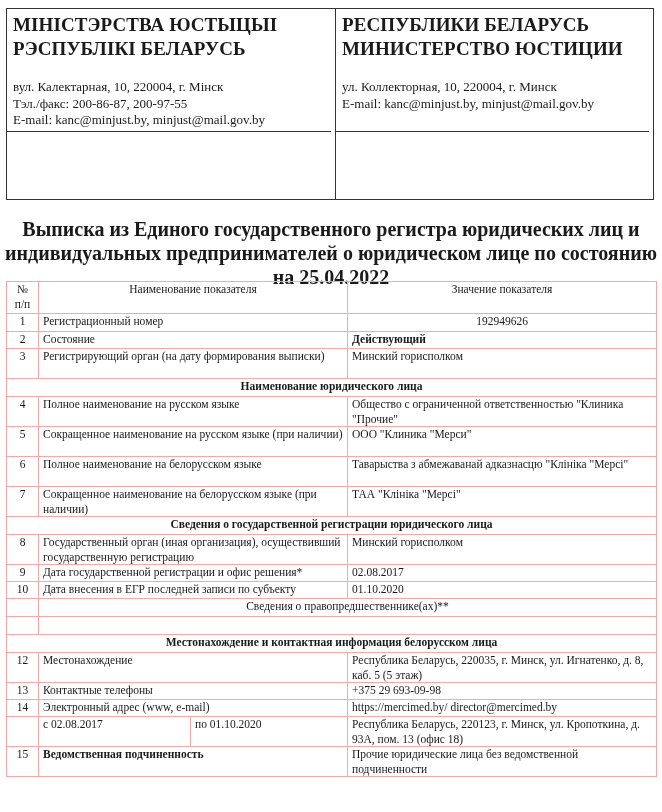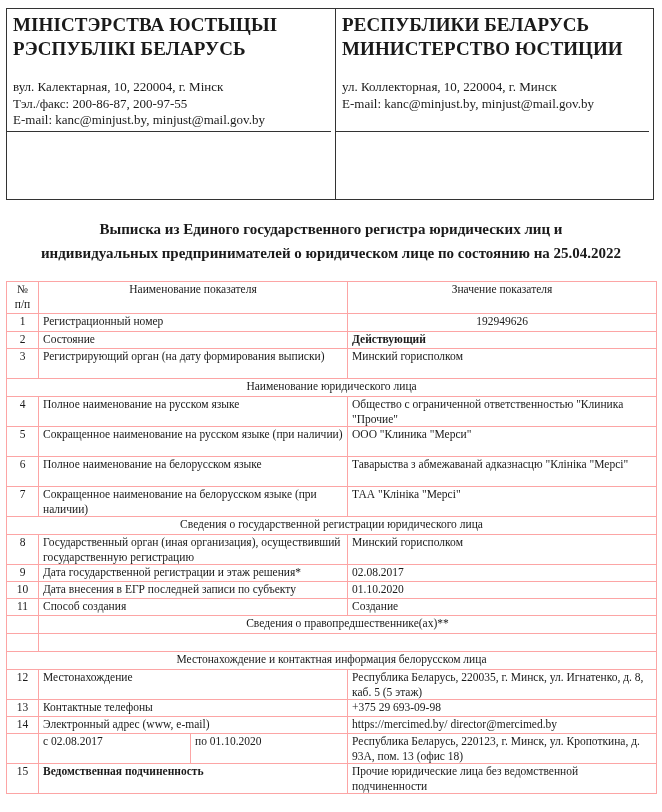--- a/index.html
+++ b/index.html
@@ -7,27 +7,27 @@
          font-family: "Liberation Serif", "DejaVu Serif", serif; color: #1a1a1a; }
   .letterhead { position: absolute; left: 6px; top: 8px; width: 648px; height: 192px;
                 border: 1.5px solid #333; box-sizing: border-box; }
   .lh-col { position: absolute; top: 0; height: 100%; box-sizing: border-box; }
   .lh-left { left: 0; width: 329px; border-right: 1.5px solid #333; }
   .lh-right { left: 329px; width: 317px; }
   .lh-top { position: absolute; left: 0; right: 4px; top: 0; height: 123px; border-bottom: 1.5px solid #333; padding: 4px 0 8px 6px; box-sizing: border-box; }
   .lh-org { font-weight: bold; font-size: 19px; line-height: 24px; letter-spacing: 0.1px; }
   .lh-contacts { position: absolute; left: 6px; top: 70px; font-size: 13px; line-height: 16.5px; }
   .title { position: absolute; left: 0; width: 662px; top: 217px; text-align: center;
-           font-weight: bold; font-size: 15px; line-height: 24px; }
+           font-weight: bold; font-size: 20px; line-height: 24px; }
   table.reg { position: absolute; left: 6px; top: 281px; width: 650px; border-collapse: collapse;
               font-size: 11.5px; line-height: 14.5px; table-layout: fixed; }
   table.reg td { border: 1px solid #fca5a5; padding: 0 4px; vertical-align: top; }
   td.num { text-align: center; padding: 0; }
   td.center { text-align: center; }
-  td.section { text-align: center; font-weight: normal; }
+  td.section { text-align: center; font-weight: bold; }
   td.sub { text-align: center; }
   .bold { font-weight: bold; }
   tr.h1 td { height: 17px; }
   tr.h1b td { height: 16px; }
   tr.h2 td { height: 29px; }
   tr.hdr td { height: 31px; }
 </style>
 </head>
 <body>
 
@@ -114,32 +114,27 @@
   <tr class="h1">
     <td class="section" colspan="4">Сведения о государственной регистрации юридического лица</td>
   </tr>
   <tr class="h2">
     <td class="num">8</td>
     <td colspan="2">Государственный орган (иная организация), осуществивший государственную регистрацию</td>
     <td>Минский горисполком</td>
   </tr>
   <tr class="h1b">
     <td class="num">9</td>
-    <td colspan="2">Дата государственной регистрации и этаж решения*</td>
+    <td colspan="2">Дата государственной регистрации и офис решения*</td>
     <td>02.08.2017</td>
   </tr>
   <tr class="h1b">
     <td class="num">10</td>
     <td colspan="2">Дата внесения в ЕГР последней записи по субъекту</td>
     <td>01.10.2020</td>
-  </tr>
-  <tr class="h1b">
-    <td class="num">11</td>
-    <td colspan="2">Способ создания</td>
-    <td>Создание</td>
   </tr>
   <tr class="h1">
     <td class="num"></td>
     <td class="sub" colspan="3">Сведения о правопредшественнике(ах)**</td>
   </tr>
   <tr class="h1">
     <td class="num"></td>
     <td colspan="3"></td>
   </tr>
   <tr class="h1">

